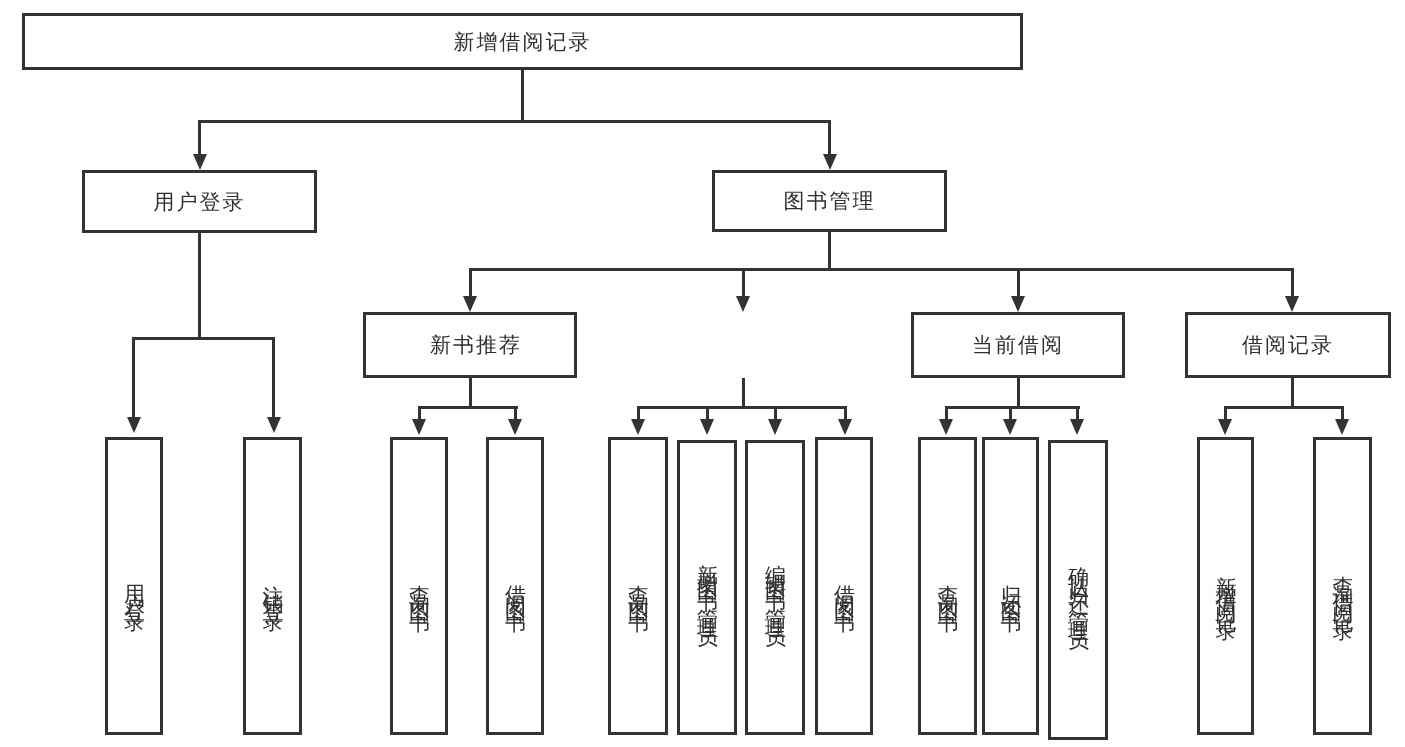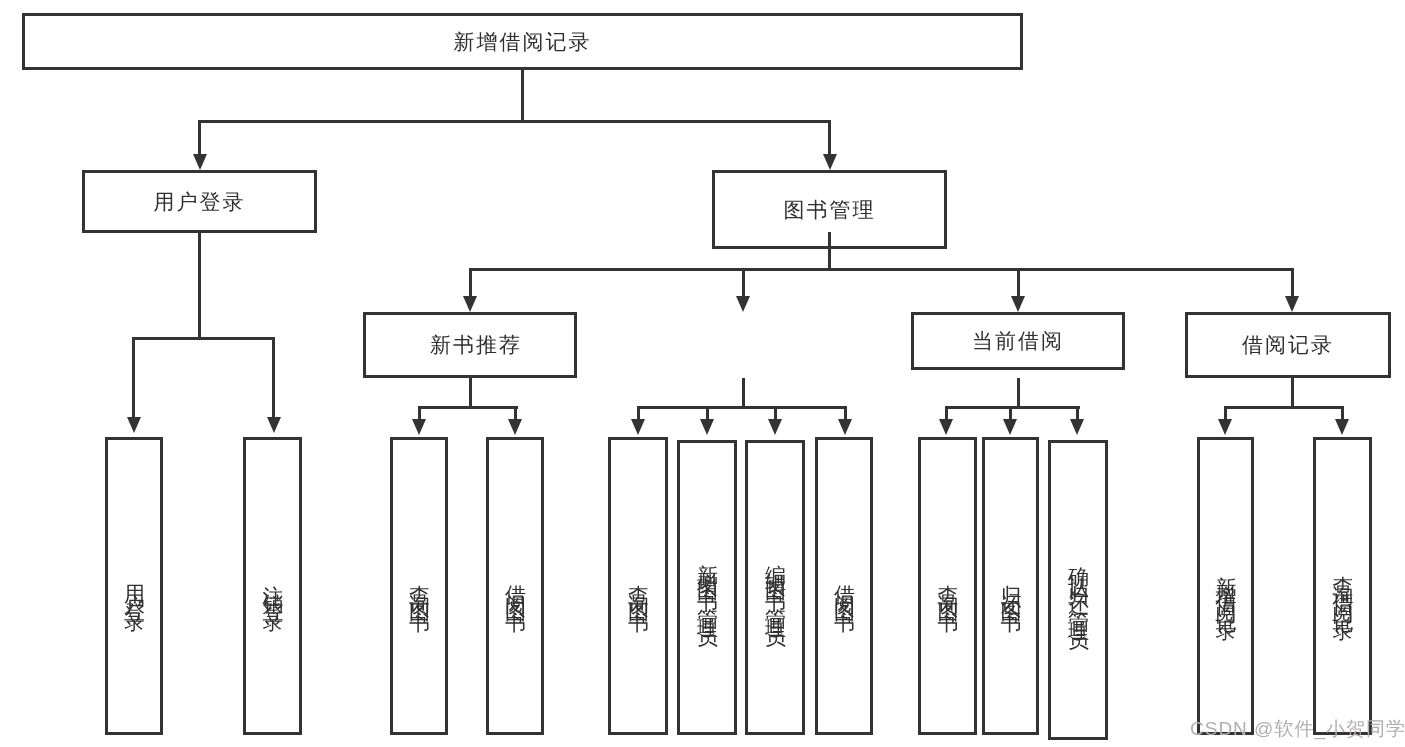--- a/index.html
+++ b/index.html
@@ -63,21 +63,21 @@
   <div class="vline" style="left:521px;top:70px;height:52px;"></div>
   <div class="hline" style="left:198px;top:120px;width:633px;"></div>
   <div class="vline" style="left:198px;top:120px;height:34px;"></div>
   <div class="arrow" style="left:193px;top:154px;"></div>
   <div class="vline" style="left:828px;top:120px;height:34px;"></div>
   <div class="arrow" style="left:823px;top:154px;"></div>
 
   <div class="node" style="left:82px;top:170px;width:235px;height:63px;">
     <span class="label">用户登录</span>
   </div>
-  <div class="node" style="left:712px;top:170px;width:235px;height:79px;">
+  <div class="node" style="left:712px;top:170px;width:235px;height:62px;">
     <span class="label">图书管理</span>
   </div>
 
   <div class="vline" style="left:198px;top:233px;height:104px;"></div>
   <div class="hline" style="left:132px;top:337px;width:143px;"></div>
   <div class="vline" style="left:132px;top:337px;height:80px;"></div>
   <div class="arrow" style="left:127px;top:417px;"></div>
   <div class="vline" style="left:272px;top:337px;height:80px;"></div>
   <div class="arrow" style="left:267px;top:417px;"></div>
 
@@ -88,21 +88,21 @@
   <div class="vline" style="left:742px;top:268px;height:28px;"></div>
   <div class="arrow" style="left:736px;top:296px;"></div>
   <div class="vline" style="left:1017px;top:268px;height:28px;"></div>
   <div class="arrow" style="left:1011px;top:296px;"></div>
   <div class="vline" style="left:1291px;top:268px;height:28px;"></div>
   <div class="arrow" style="left:1285px;top:296px;"></div>
 
   <div class="node" style="left:363px;top:312px;width:214px;height:66px;padding-left:12px;">
     <span class="label">新书推荐</span>
   </div>
-  <div class="node" style="left:911px;top:312px;width:214px;height:58px;">
+  <div class="node" style="left:911px;top:312px;width:214px;height:66px;">
     <span class="label">当前借阅</span>
   </div>
   <div class="node" style="left:1185px;top:312px;width:206px;height:66px;">
     <span class="label">借阅记录</span>
   </div>
 
   <div class="vline" style="left:469px;top:378px;height:31px;"></div>
   <div class="hline" style="left:418px;top:406px;width:100px;"></div>
   <div class="vline" style="left:418px;top:406px;height:13px;"></div>
   <div class="arrow" style="left:412px;top:419px;"></div>
@@ -173,15 +173,14 @@
     <span class="label">确认归还（管理员）</span>
   </div>
 
   <div class="node vert" style="left:1197px;top:437px;width:57px;height:298px;">
     <span class="label">新增借阅记录</span>
   </div>
   <div class="node vert" style="left:1313px;top:437px;width:59px;height:298px;">
     <span class="label">查询借阅记录</span>
   </div>
 
-  <div class="watermark">CSDN @软件_小贺同学</div>
 
 </div>
 
 </body></html>

